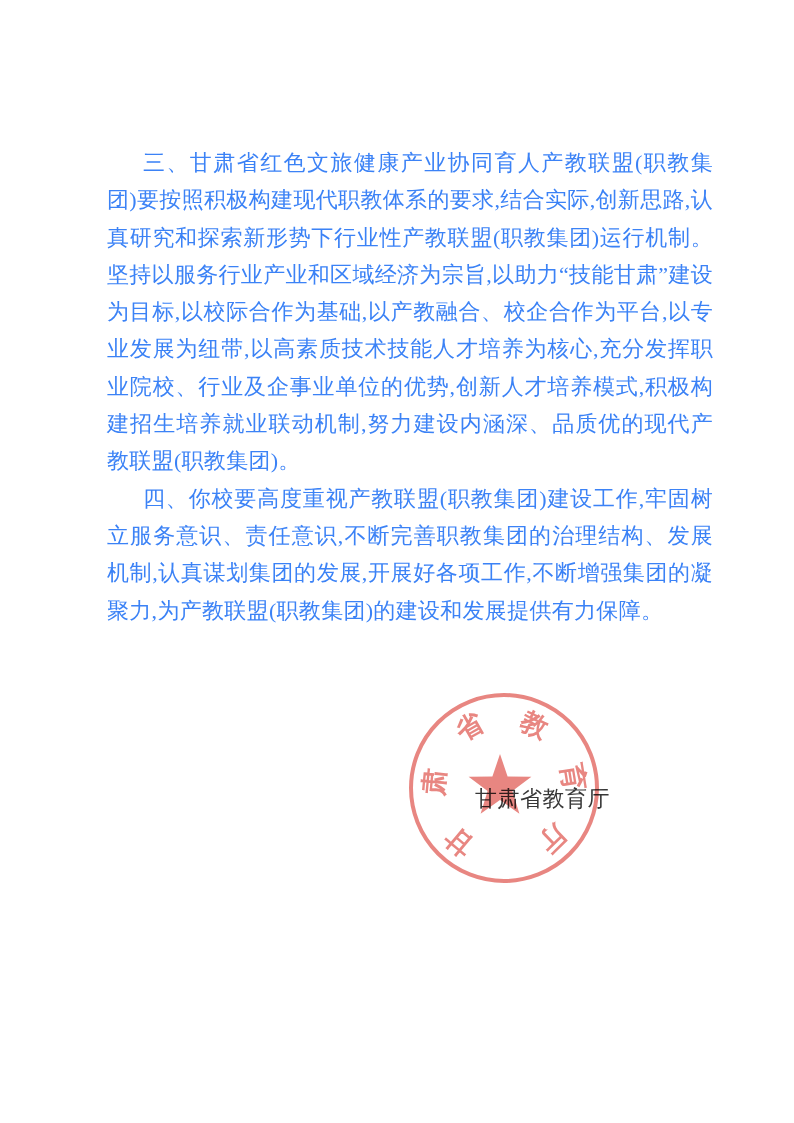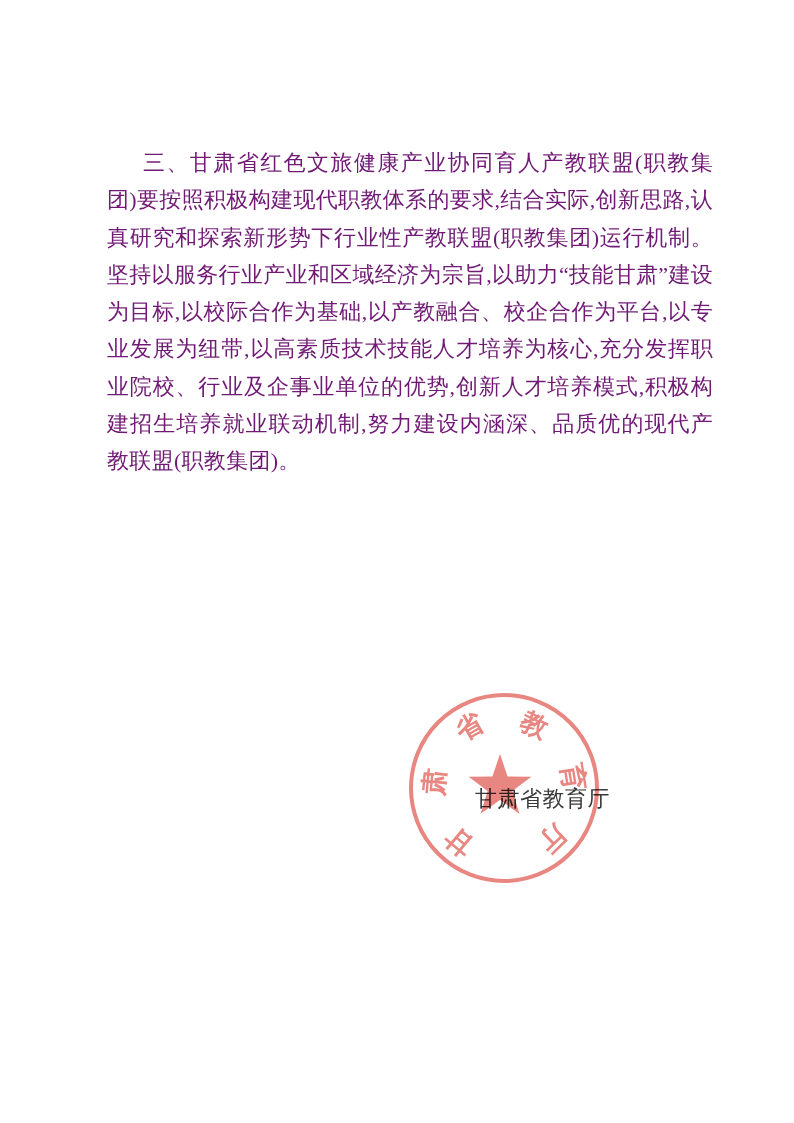--- a/index.html
+++ b/index.html
@@ -15,21 +15,21 @@
     overflow: hidden;
     font-family: "Liberation Serif", "DejaVu Serif", serif;
   }
   .doc-body {
     position: absolute;
     left: 107px;
     top: 144px;
     width: 606px;
     font-size: 22px;
     line-height: 37.3px;
-    color: #701a75;
+    color: #3b82f6;
     text-align: justify;
     letter-spacing: 0.3px;
   }
   .doc-body p {
     margin: 0;
     text-indent: 36px;
   }
   .sig-block {
     position: absolute;
     left: 398px;
@@ -65,20 +65,21 @@
     font-weight: bold;
   }
 </style>
 </head>
 <body>
 
 <div class="page">
 
   <div class="doc-body">
     <p>三、甘肃省红色文旅健康产业协同育人产教联盟(职教集团)要按照积极构建现代职教体系的要求,结合实际,创新思路,认真研究和探索新形势下行业性产教联盟(职教集团)运行机制。坚持以服务行业产业和区域经济为宗旨,以助力“技能甘肃”建设为目标,以校际合作为基础,以产教融合、校企合作为平台,以专业发展为纽带,以高素质技术技能人才培养为核心,充分发挥职业院校、行业及企事业单位的优势,创新人才培养模式,积极构建招生培养就业联动机制,努力建设内涵深、品质优的现代产教联盟(职教集团)。</p>
+    <p>四、你校要高度重视产教联盟(职教集团)建设工作,牢固树立服务意识、责任意识,不断完善职教集团的治理结构、发展机制,认真谋划集团的发展,开展好各项工作,不断增强集团的凝聚力,为产教联盟(职教集团)的建设和发展提供有力保障。</p>
   </div>
 
   <div class="sig-block">
     <div>甘肃省教育厅</div>
   </div>
 
   <svg class="seal" viewBox="0 0 196 196" xmlns="http://www.w3.org/2000/svg">
     <circle class="seal-ring" cx="98" cy="98" r="93" stroke="#e4716b"></circle>
     <polygon class="seal-star" points="94,64 101.6,86.5 125.4,86.8 106.4,101 113.4,123.7 94,110 74.6,123.7 81.6,101 62.6,86.8 86.4,86.5" fill="#e4716b"></polygon>
     <g class="seal-arc">

